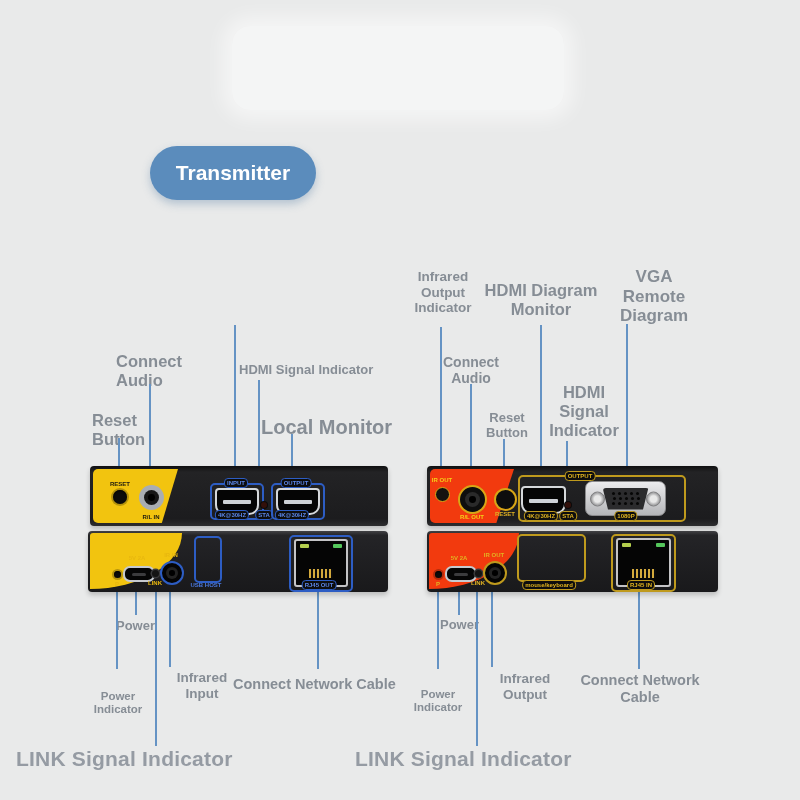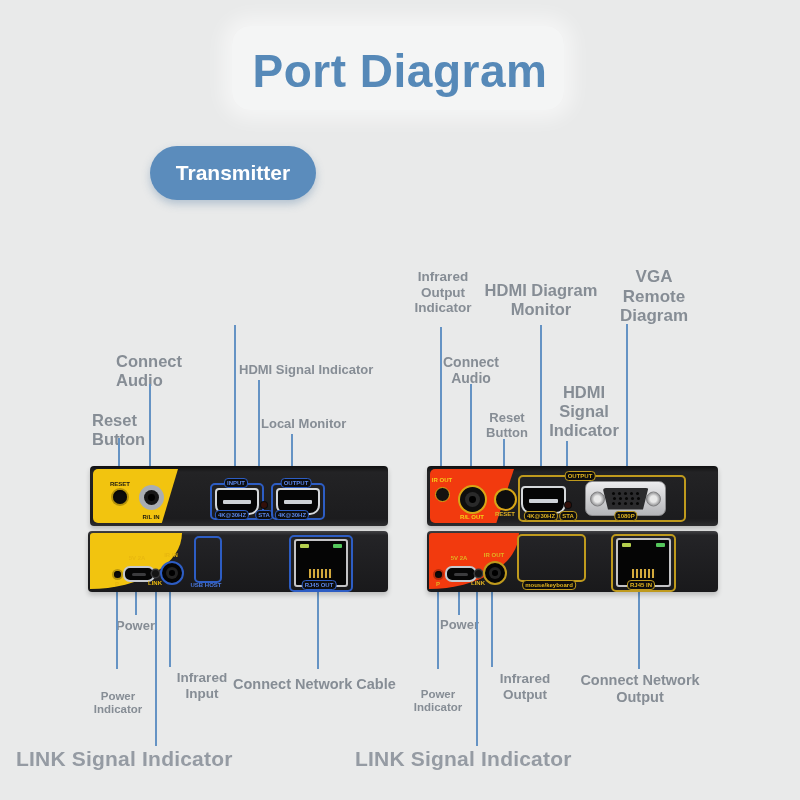--- a/index.html
+++ b/index.html
@@ -65,31 +65,30 @@
   .vga .row { display:flex; justify-content:center; gap:3px; } .vga .row.mid { margin-left:2px; }
   .vga .pin { width:3px; height:3px; border-radius:50%; background:#060606; }
   .rect-port { position:absolute; border-radius:5px; }
 </style>
 </head>
 <body>
 
 <div id="stage">
 
   <div class="title-glow"></div>
-  <div class="page-title">Port Diagram</div>
   <div class="pill tx">
     <span>Transmitter</span>
   </div>
 
   <div class="callout" style="left:116px;top:352px;font-size:16.5px">Connect
 Audio</div>
   <div class="callout" style="left:239px;top:362px;font-size:13px">HDMI Signal Indicator</div>
   <div class="callout" style="left:92px;top:411px;font-size:16.5px">Reset
 Button</div>
-  <div class="callout" style="left:261px;top:416px;font-size:13px">Local Monitor</div>
+  <div class="callout" style="left:261px;top:416px;font-size:20px">Local Monitor</div>
   <div class="callout" style="left:116px;top:618px;font-size:13px">Power</div>
   <div class="callout center" style="left:118px;top:690px;font-size:11.5px">Power
 Indicator</div>
   <div class="callout center" style="left:202px;top:670px;font-size:13.5px">Infrared
 Input</div>
   <div class="callout" style="left:233px;top:676px;font-size:14.5px">Connect Network Cable</div>
   <div class="callout big" style="left:16px;top:747px">LINK Signal Indicator</div>
 
   <div class="line" style="left:118px;top:438px;height:52px"></div>
   <div class="line" style="left:149px;top:384px;height:106px"></div>
@@ -116,21 +115,21 @@
 Button</div>
   <div class="callout center" style="left:584px;top:383px;font-size:16.5px">HDMI
 Signal
 Indicator</div>
   <div class="callout" style="left:440px;top:617px;font-size:13px">Power</div>
   <div class="callout center" style="left:438px;top:688px;font-size:11.5px">Power
 Indicator</div>
   <div class="callout center" style="left:525px;top:671px;font-size:13.5px">Infrared
 Output</div>
   <div class="callout center" style="left:640px;top:672px;font-size:14.5px">Connect Network
-Output</div>
+Cable</div>
   <div class="callout big" style="left:355px;top:747px">LINK Signal Indicator</div>
 
   <div class="line" style="left:440px;top:327px;height:161px"></div>
   <div class="line" style="left:470px;top:384px;height:104px"></div>
   <div class="line" style="left:503px;top:439px;height:49px"></div>
   <div class="line" style="left:540px;top:325px;height:161px"></div>
   <div class="line" style="left:566px;top:441px;height:60px"></div>
   <div class="line" style="left:626px;top:324px;height:146px"></div>
   <div class="line" style="left:437px;top:592px;height:77px"></div>
   <div class="line" style="left:458px;top:592px;height:23px"></div>

